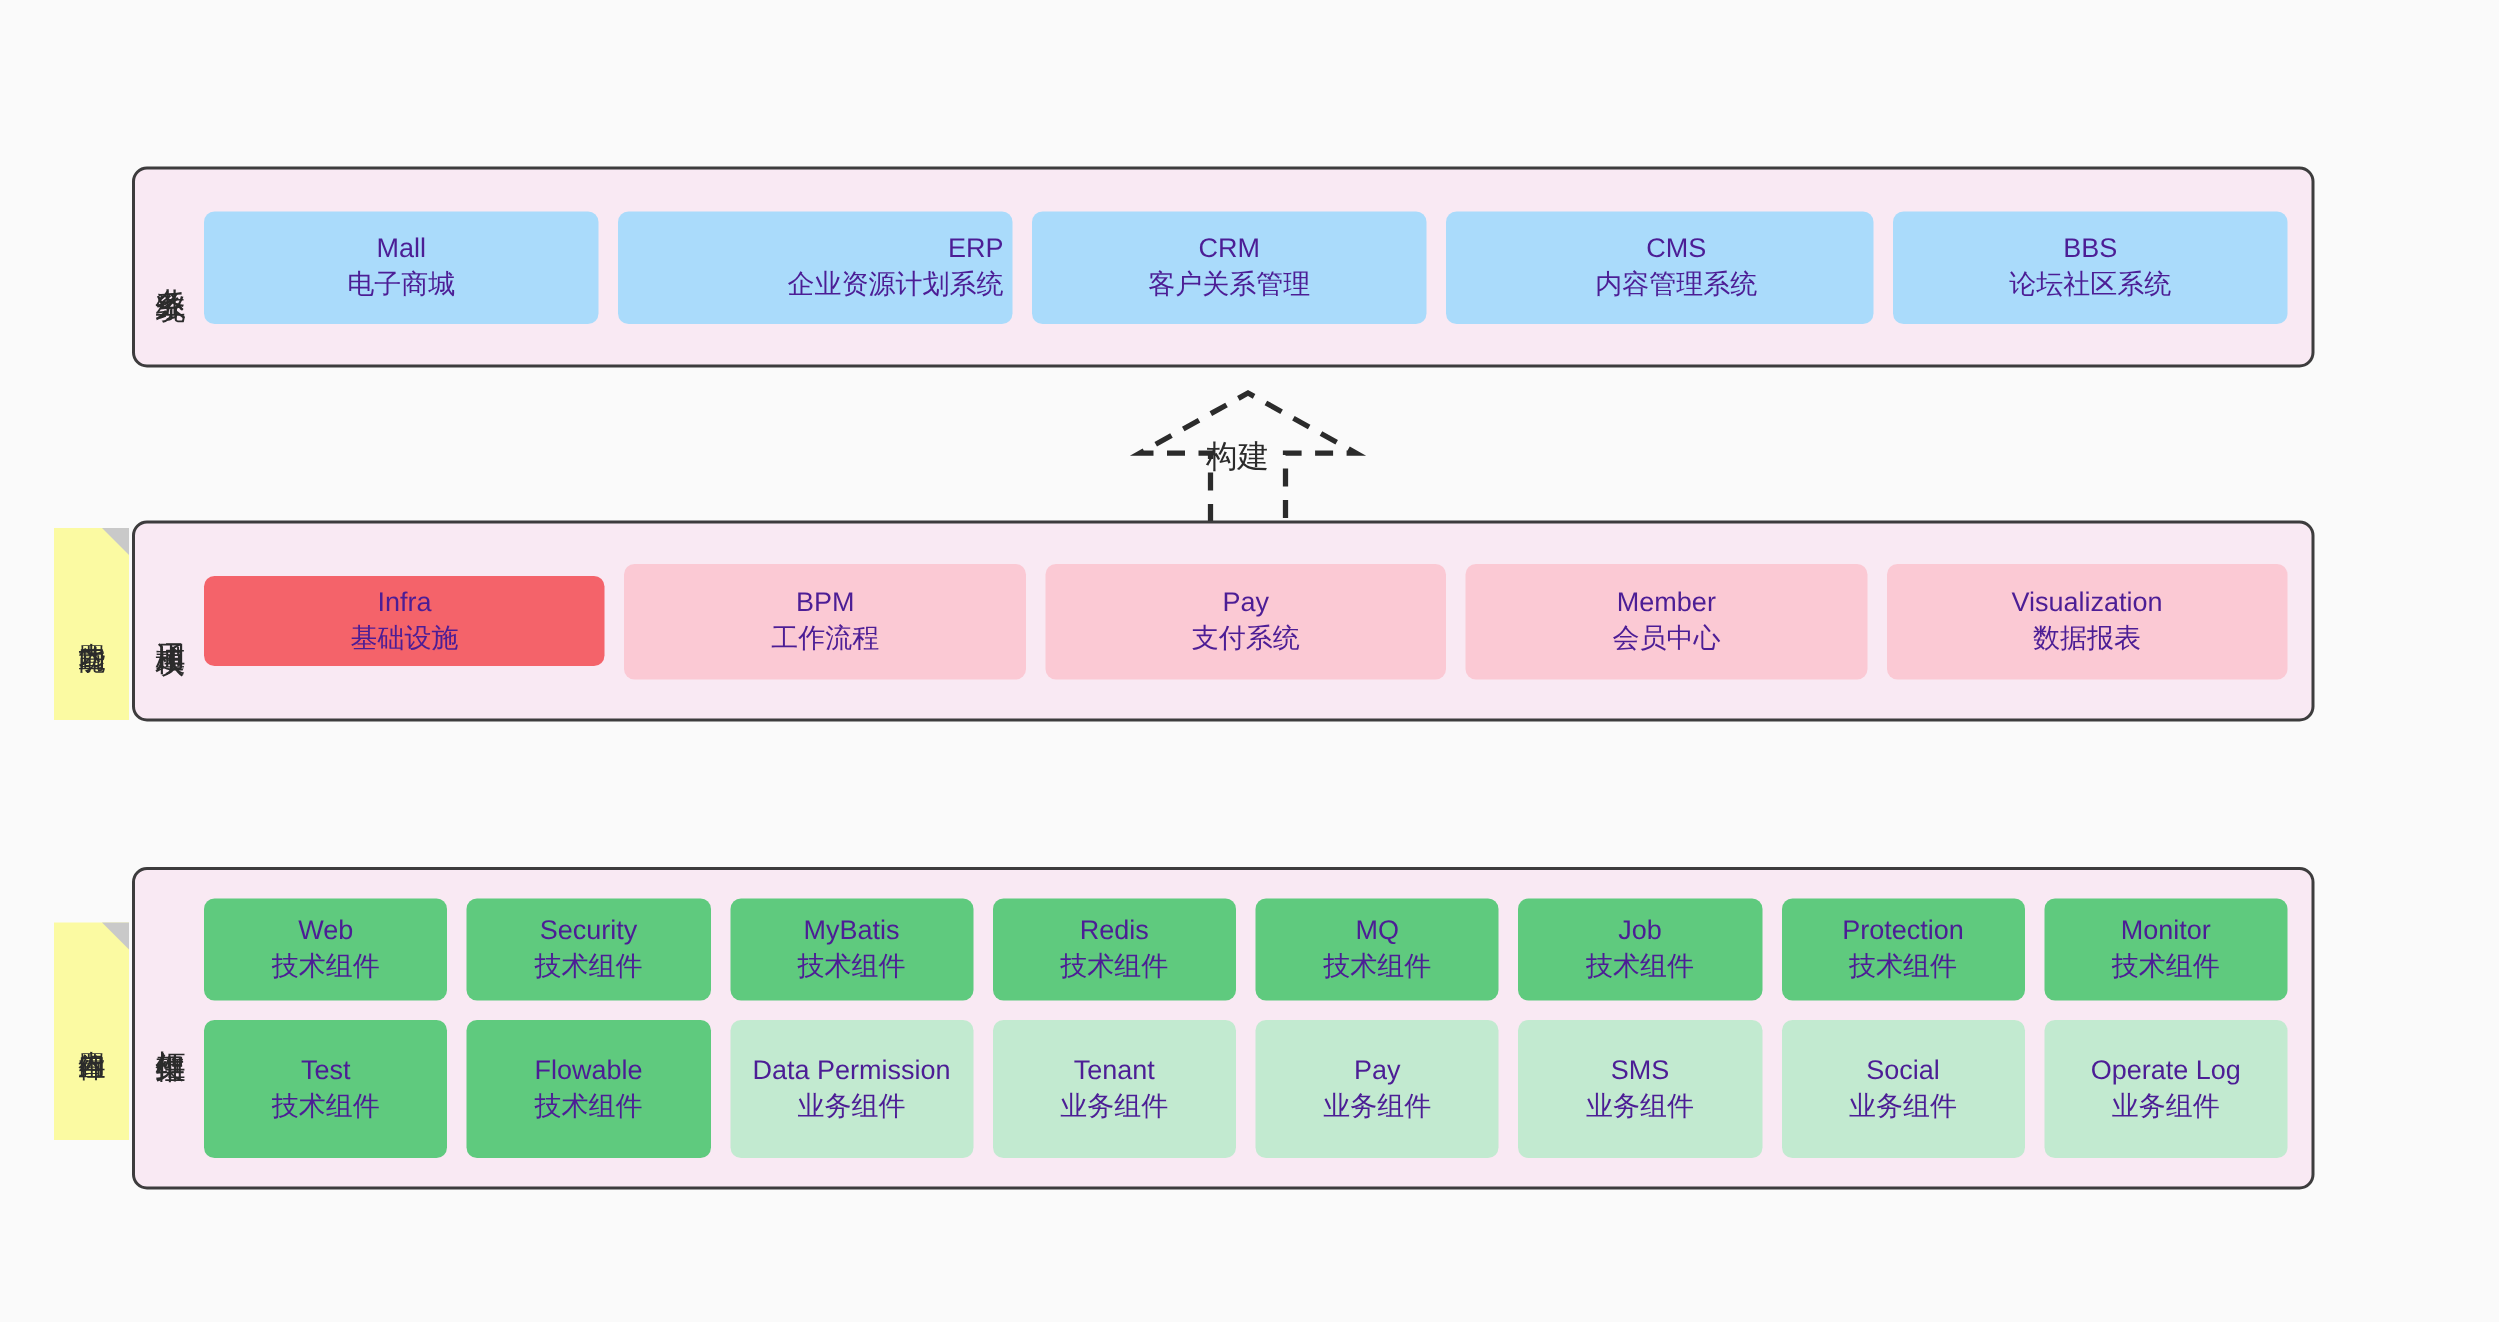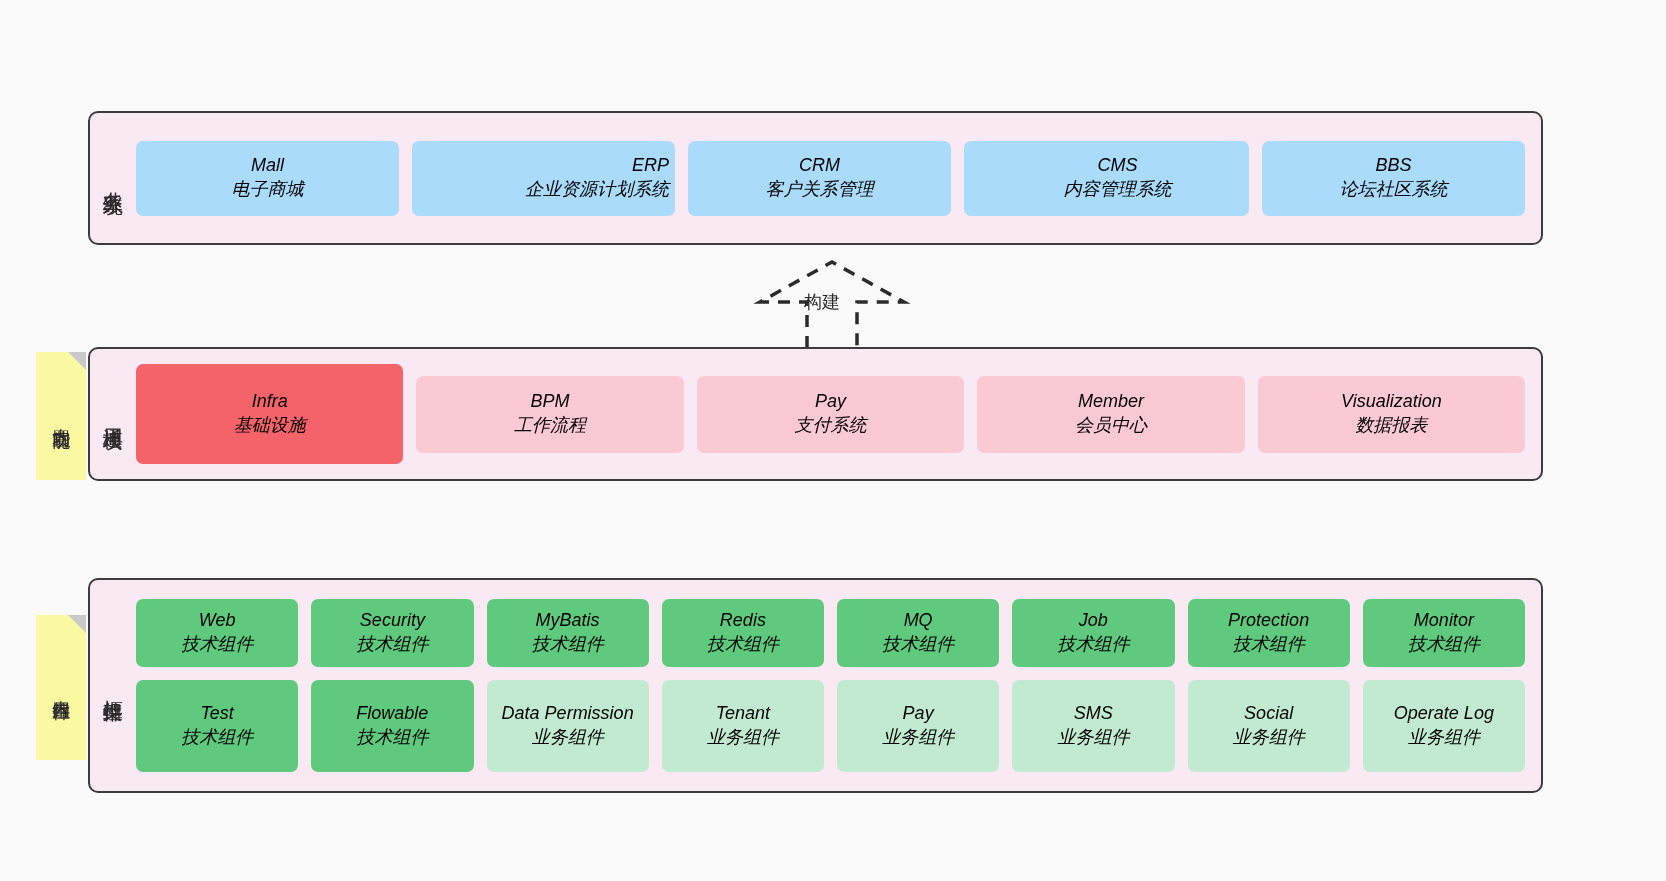--- a/index.html
+++ b/index.html
@@ -79,25 +79,24 @@
   .node {
     box-sizing: border-box;
     border-radius: 7px;
     display: flex;
     flex-direction: column;
     align-items: center;
     justify-content: center;
     text-align: center;
     font-size: 18px;
     line-height: 1.32;
-    color: #000000;
+    color: #4c1d95;
     flex: 1 1 0;
     padding: 4px 6px;
     user-select: none;
-    font-style: italic;
   }
   .node .t1 { white-space: nowrap; }
   .node .t2 { white-space: nowrap; }
 
   .node.blue  { background: #aadbfb; }
   .node.red   { background: #f4636a; }
   .node.pink  { background: #fbc9d4; }
   .node.green { background: #5fca7e; }
   .node.lgreen{ background: #c2ead0; }
 
@@ -132,21 +131,21 @@
     border-left: 18px solid transparent;
     border-top: 18px solid #c9c9c9;
   }
 
   
   .arrow-wrap {
     position: absolute;
   }
   .arrow-label {
     position: absolute;
-    font-size: 18px;
+    font-size: 21px;
     color: #2b2b2b;
     background: transparent;
     user-select: none;
     white-space: nowrap;
   }
 </style>
 </head>
 <body>
 
 <div id="canvas">
@@ -185,21 +184,21 @@
   </div>
 
   <div class="note" style="left:36px; top:352px; height:128px;">
     <span class="fold"></span>
     <span class="note-text">内置功能</span>
   </div>
 
   <div class="layer" id="layer-common" style="left:88px; top:347px; width:1455px; height:134px;">
     <div class="layer-label">通用模块</div>
     <div class="layer-body">
-      <div class="node red" style="height:100px;">
+      <div class="node red" style="height:60px;">
         <span class="t1">Infra</span>
         <span class="t2">基础设施</span>
       </div>
       <div class="node pink" style="height:77px;align-items:center;">
         <span class="t1">BPM</span>
         <span class="t2">工作流程</span>
       </div>
       <div class="node pink" style="height:77px;">
         <span class="t1">Pay</span>
         <span class="t2">支付系统</span>

